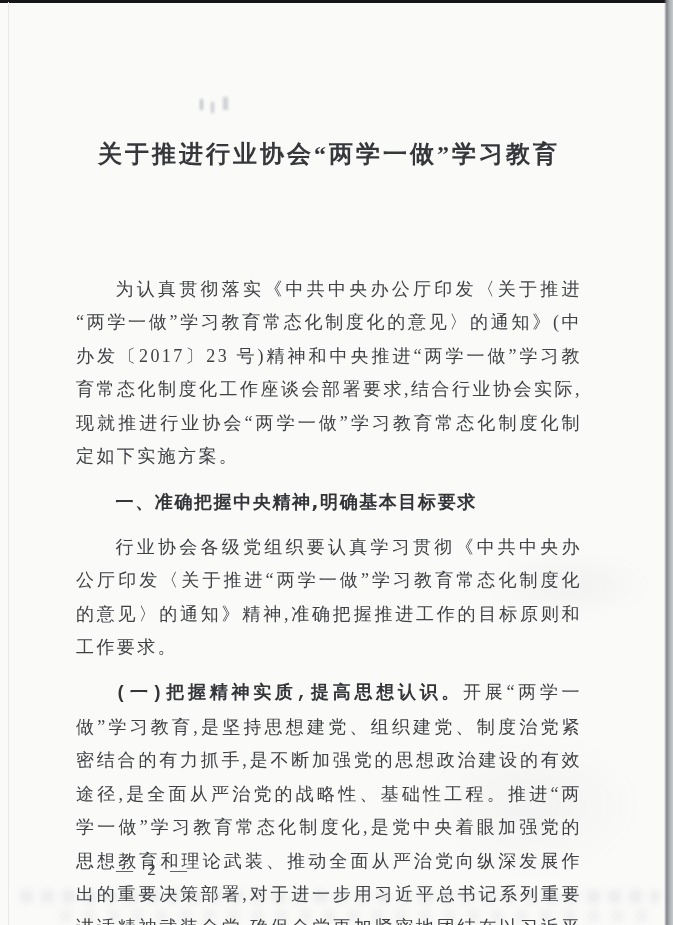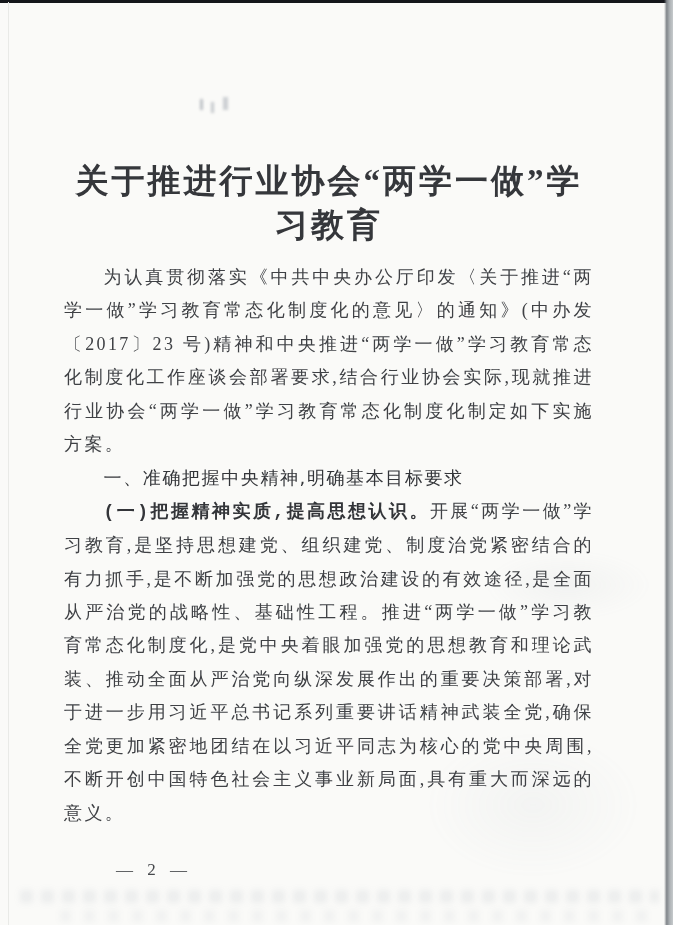--- a/index.html
+++ b/index.html
@@ -23,34 +23,34 @@
   .bleed-bottom-1{left:20px;right:14px;bottom:22px;height:13px;opacity:.55;
     background:repeating-linear-gradient(90deg,rgba(125,137,152,.20) 0 13px,rgba(125,137,152,0) 13px 21px);}
   .bleed-bottom-2{left:60px;right:14px;bottom:3px;height:12px;opacity:.4;
     background:repeating-linear-gradient(90deg,rgba(125,137,152,.18) 0 11px,rgba(125,137,152,0) 11px 24px);}
   .bleed-right-mid{right:20px;top:550px;width:170px;height:70px;opacity:.5;
     background:radial-gradient(ellipse at center,rgba(140,152,165,.14),rgba(140,152,165,0) 70%);}
   .bleed-right-low{right:30px;top:730px;width:220px;height:150px;opacity:.5;
     background:radial-gradient(ellipse at center,rgba(140,152,165,.12),rgba(140,152,165,0) 70%);}
   
   .doc-title{
-    position:absolute;top:159px;left:64px;width:530px;
+    position:absolute;top:132px;left:64px;width:530px;
     text-align:center;font-weight:700;
-    font-size:33px;line-height:44px;letter-spacing:3px;
+    font-size:24px;line-height:44px;letter-spacing:3px;
     color:#35373b;
   }
   .doc-body{
     position:absolute;top:261px;left:64px;width:530px;
     font-size:18px;line-height:33.4px;letter-spacing:2.4px;
     text-align:justify;
   }
-  .doc-body p{margin:0;text-indent:2.2em;}
+  .doc-body p{margin:12px;text-indent:2.2em;}
   .section-heading{
     font-family:"DejaVu Sans","Liberation Sans",sans-serif;
-    font-weight:400;color:#333539;letter-spacing:1.6px;
+    font-weight:700;color:#333539;letter-spacing:1.6px;
   }
   .bold-lead{
     font-family:Liberation Mono, monospace;
     font-weight:700;color:#333539;
   }
   .page-number{
     position:absolute;left:116px;top:860px;
     font-size:17px;letter-spacing:5px;color:#46484c;
   }
 </style>
@@ -68,18 +68,19 @@
   <div class="bleed bleed-right-mid"></div>
   <div class="bleed bleed-right-low"></div>
 
   <div class="doc-title">
     <div>关于推进行业协会“两学一做”学习教育</div>
   </div>
 
   <div class="doc-body">
     <p>为认真贯彻落实《中共中央办公厅印发〈关于推进“两学一做”学习教育常态化制度化的意见〉的通知》(中办发〔2017〕23 号)精神和中央推进“两学一做”学习教育常态化制度化工作座谈会部署要求,结合行业协会实际,现就推进行业协会“两学一做”学习教育常态化制度化制定如下实施方案。</p>
     <p class="section-heading">一、准确把握中央精神,明确基本目标要求</p>
+    <p>行业协会各级党组织要认真学习贯彻《中共中央办公厅印发〈关于推进“两学一做”学习教育常态化制度化的意见〉的通知》精神,准确把握推进工作的目标原则和工作要求。</p>
     <p><span class="bold-lead">(一)把握精神实质,提高思想认识。</span><span>开展“两学一做”学习教育,是坚持思想建党、组织建党、制度治党紧密结合的有力抓手,是不断加强党的思想政治建设的有效途径,是全面从严治党的战略性、基础性工程。推进“两学一做”学习教育常态化制度化,是党中央着眼加强党的思想教育和理论武装、推动全面从严治党向纵深发展作出的重要决策部署,对于进一步用习近平总书记系列重要讲话精神武装全党,确保全党更加紧密地团结在以习近平同志为核心的党中央周围,不断开创中国特色社会主义事业新局面,具有重大而深远的意义。</span></p>
   </div>
 
   <div class="page-number">— 2 —</div>
 
 </div>
 
 </body></html>

